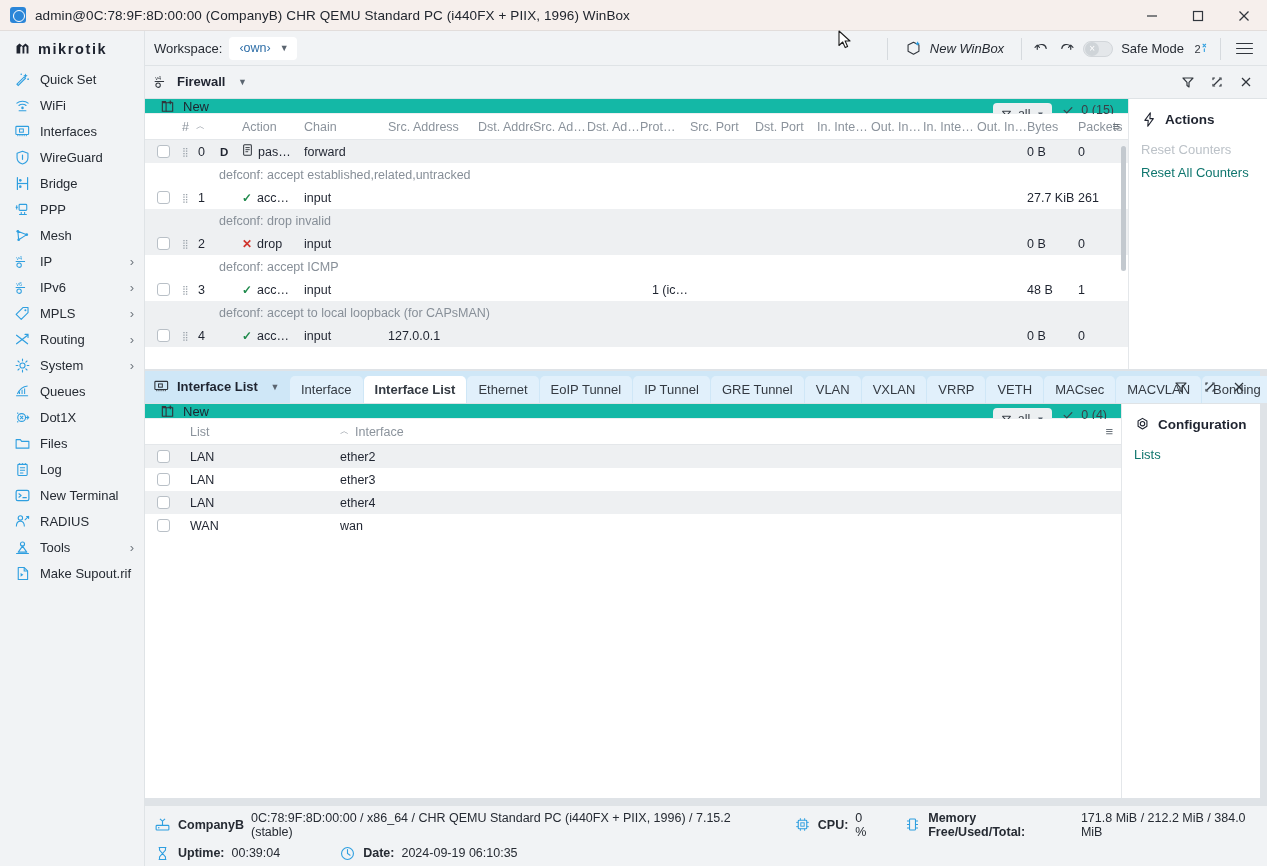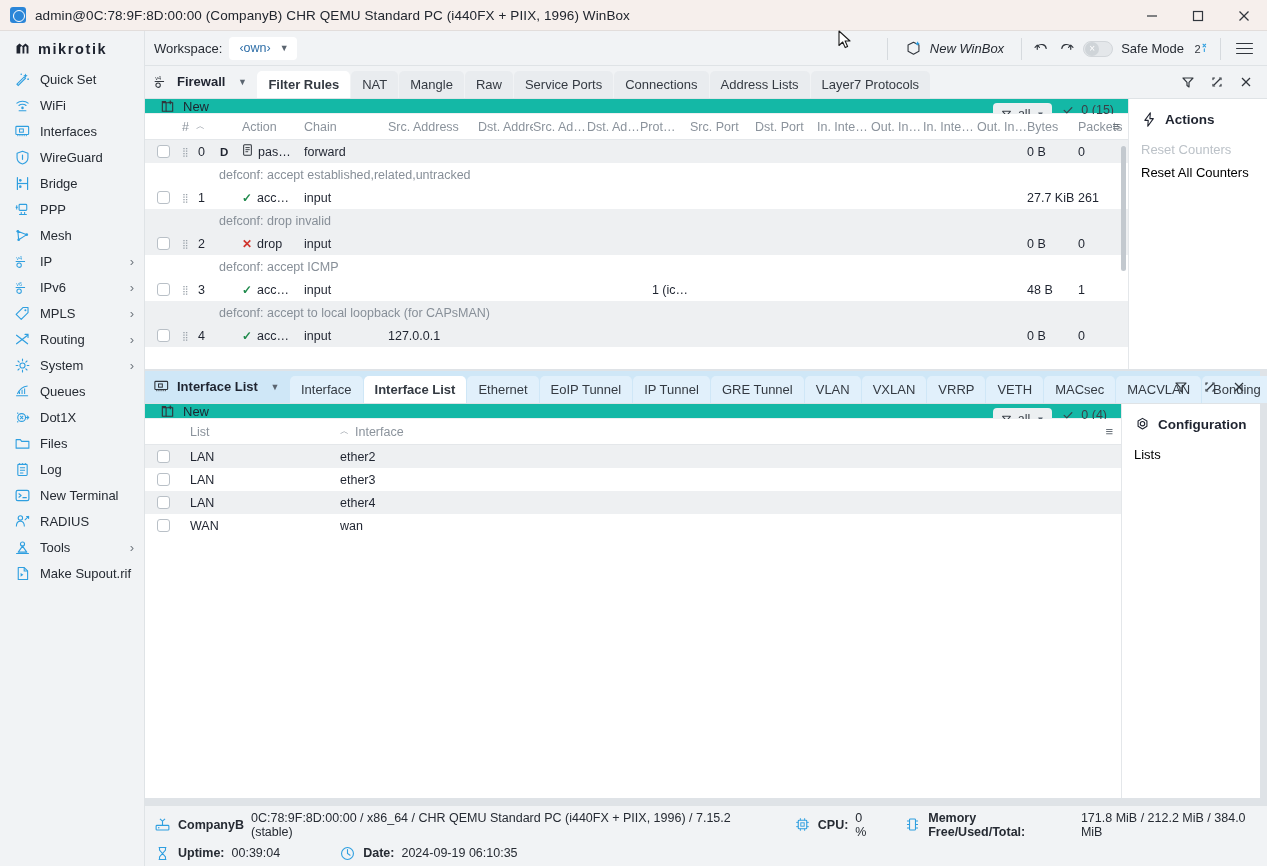--- a/index.html
+++ b/index.html
@@ -133,21 +133,21 @@
 
   .panel-body{ flex:1; min-height:0; display:flex; background:#fff;}
   .panel-main{ flex:1; min-width:0; display:flex; flex-direction:column; min-height:0;}
   .panel-side{
     width:139px; flex:none; border-left:1px solid #e4e7ea; background:#fff;
     padding:12px 0 0 12px;
   }
   .side-head{ display:flex; align-items:center; gap:7px; margin-bottom:10px;text-align:right;}
   .side-head-ico{width:17px;height:17px;color:#1f2430;display:block;}
   .side-head-txt{ font-weight:700; font-size:13.5px;}
-  .side-item{ font-size:13px; color:#000000; padding:4px 0; cursor:default;}
+  .side-item{ font-size:13px; color:#0f766e; padding:4px 0; cursor:default;}
   .side-item.disabled{ color:#bcc2c8; }
 
   
   .rowbar{
     height:15px; display:flex; align-items:center; position:relative;
     background:#14b8a6; border-bottom:1px solid #eceff1; padding-left:10px;
   }
   .new-btn{ display:flex; align-items:center; gap:8px; cursor:default; padding:3px 5px; border-radius:4px;}
   .new-ico{ width:15px;height:15px;color:#31363d;display:block;}
   .new-txt{ font-size:13px;}
@@ -486,30 +486,20 @@
         <div class="panel-tabs">
           <div class="panel-titlewrap">
             <svg class="panel-ico" viewBox="0 0 20 20">
               <text x="2.5" y="8.2" font-size="6.5" font-family="Liberation Sans, sans-serif" fill="currentColor">v4</text>
               <line x1="2" y1="10" x2="13" y2="10" stroke="currentColor" stroke-width="1.2"></line>
               <circle cx="6" cy="14.3" r="2.6" fill="none" stroke="currentColor" stroke-width="1.2"></circle>
             </svg>
             <span class="panel-title">Firewall</span>
             <div class="panel-caret">▼</div>
           </div>
-          <div class="tabs" id="fw-tabs">
-              <div class="tab sel">Filter Rules</div>
-              <div class="tab">NAT</div>
-              <div class="tab">Mangle</div>
-              <div class="tab">Raw</div>
-              <div class="tab">Service Ports</div>
-              <div class="tab">Connections</div>
-              <div class="tab">Address Lists</div>
-              <div class="tab">Layer7 Protocols</div>
-            </div>
           <div class="panel-tabs-right">
             <div class="pt-btn">
               <svg width="14" height="14" viewBox="0 0 14 14">
                   <path d="M2 3 h10 l-4 4.4 V12 l-2 -1.4 V7.4z" fill="none" stroke="currentColor" stroke-width="1.2" stroke-linejoin="round"></path>
                 </svg>
             </div>
             <div class="pt-btn">
               <svg width="14" height="14" viewBox="0 0 14 14">
                   <path d="M4.5 3 H3 v1.6 M9.5 11 H11 V9.4 M3 9.4 V11 h1.6 M11 4.6 V3 H9.5" fill="none" stroke="currentColor" stroke-width="1.2" stroke-linecap="round"></path>
                   <path d="M4 10 L10 4" stroke="currentColor" stroke-width="1.2"></path>

